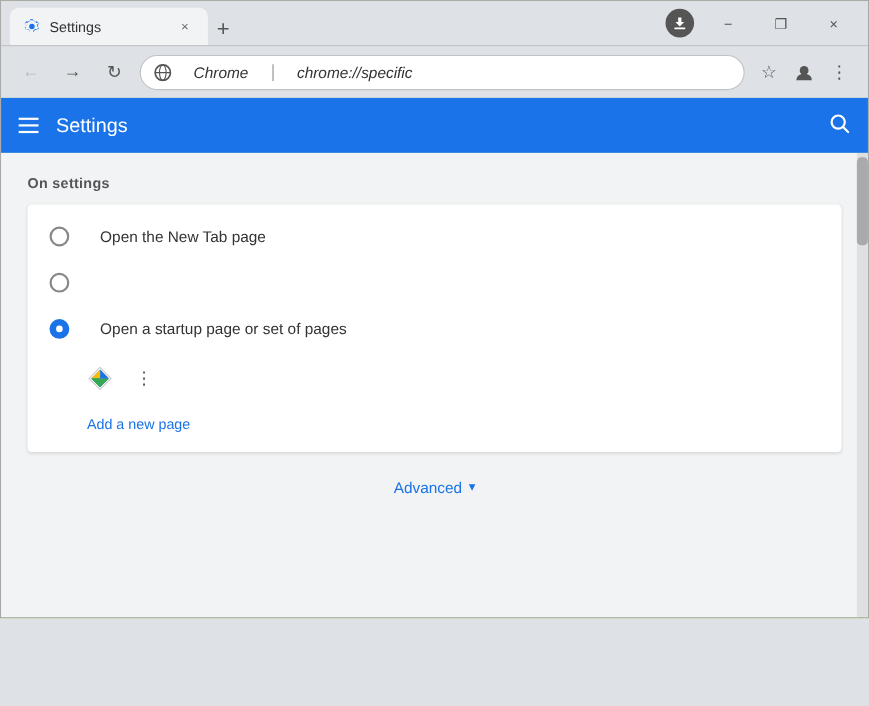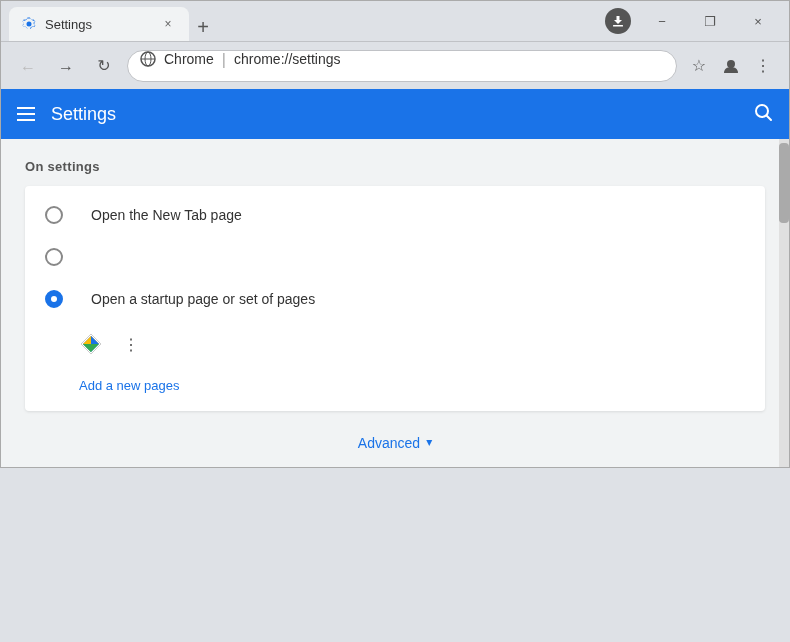--- a/index.html
+++ b/index.html
@@ -7,21 +7,21 @@
       font-family: 'Segoe UI', Arial, sans-serif;
       background: #dee1e6;
       width: 790px;
       height: 642px;
       overflow: hidden;
     }
 
     
     .browser-window {
       width: 790px;
-      height: 468px;
+      height: 562px;
       background: #bef264;
       border: 1px solid #aaa;
       display: flex;
       flex-direction: column;
     }
 
     
     .title-bar {
       background: #dee1e6;
       height: 40px;
@@ -128,25 +128,27 @@
       background: none;
       border: none;
     }
     .nav-btn.disabled { color: #bbb; cursor: default; }
     .url-bar {
       flex: 1;
       height: 32px;
       background: white;
       border-radius: 16px;
       display: flex;
+      align-items: center;
       padding: 0 12px;
-      gap: 8px;
+      gap: 20px;
       font-size: 14px;
       color: #333;
       border: 1px solid #c0c2c6;
+      font-style: italic;
     }
     .url-favicon {
       width: 16px;
       height: 16px;
       color: #555;
     }
     .url-separator {
       color: #aaa;
       font-size: 16px;
     }
@@ -386,21 +388,21 @@
     <button class="nav-btn">↻</button>
     <div class="url-bar">
 
       <svg class="url-favicon" viewBox="0 0 16 16">
         <circle cx="8" cy="8" r="7" fill="none" stroke="#555" stroke-width="1.5"></circle>
         <ellipse cx="8" cy="8" rx="3" ry="7" fill="none" stroke="#555" stroke-width="1"></ellipse>
         <line x1="1" y1="8" x2="15" y2="8" stroke="#555" stroke-width="1"></line>
       </svg>
       <span style="color:#333;font-size:14px;">Chrome</span>
       <span class="url-separator">|</span>
-      <span class="url-text">chrome://settings</span>
+      <span class="url-text">chrome://specific</span>
     </div>
     <div class="toolbar-icons">
       <div class="toolbar-icon">☆</div>
       <div class="toolbar-icon">
         <svg width="18" height="18" viewBox="0 0 18 18" fill="#555">
           <circle cx="9" cy="7" r="4"></circle>
           <path d="M2 16c0-4 3-6 7-6s7 2 7 6" fill="#555"></path>
         </svg>
       </div>
       <div class="toolbar-icon">⋮</div>
@@ -449,21 +451,21 @@
             <polygon points="12,2 22,12 12,22 2,12" fill="none" stroke="#ccc" stroke-width="1"></polygon>
             <polygon points="12,4 20,12 12,20 4,12" fill="#4285f4"></polygon>
             <polygon points="12,4 20,12 12,12 4,12" fill="#fbbc04"></polygon>
             <polygon points="12,12 20,12 12,20 4,12" fill="#34a853"></polygon>
             <polygon points="12,4 20,12 12,12" fill="#1a73e8"></polygon>
             <polygon points="4,12 12,12 12,20" fill="#34a853"></polygon>
           </svg>
           <div class="more-btn">⋮</div>
         </div>
 
-        <span class="link-action">Add a new pages</span>
+        <span class="link-action">Add a new page</span>
 
 
       </div>
 
       <div class="advanced-section">
         <span style="color:#1a73e8;font-size:14px;">Advanced</span>
         <span class="chevron-down">▾</span>
       </div>
 
     </div>

